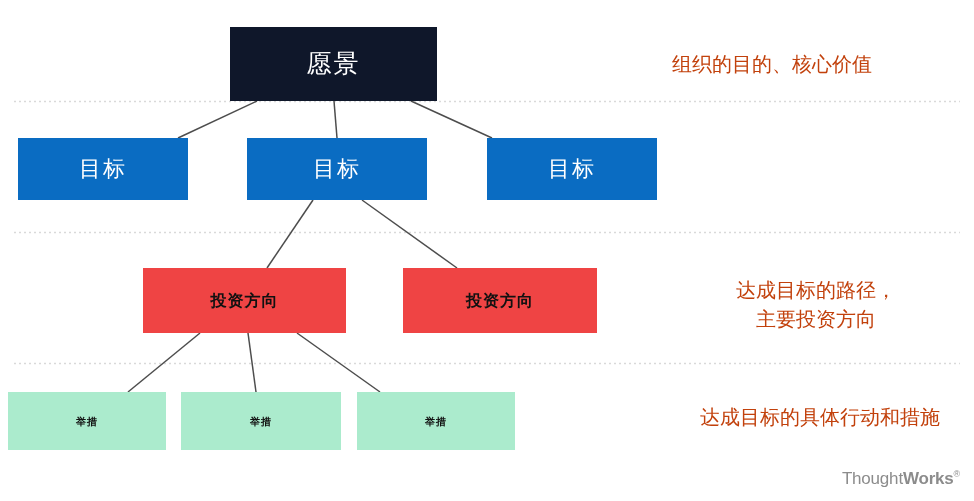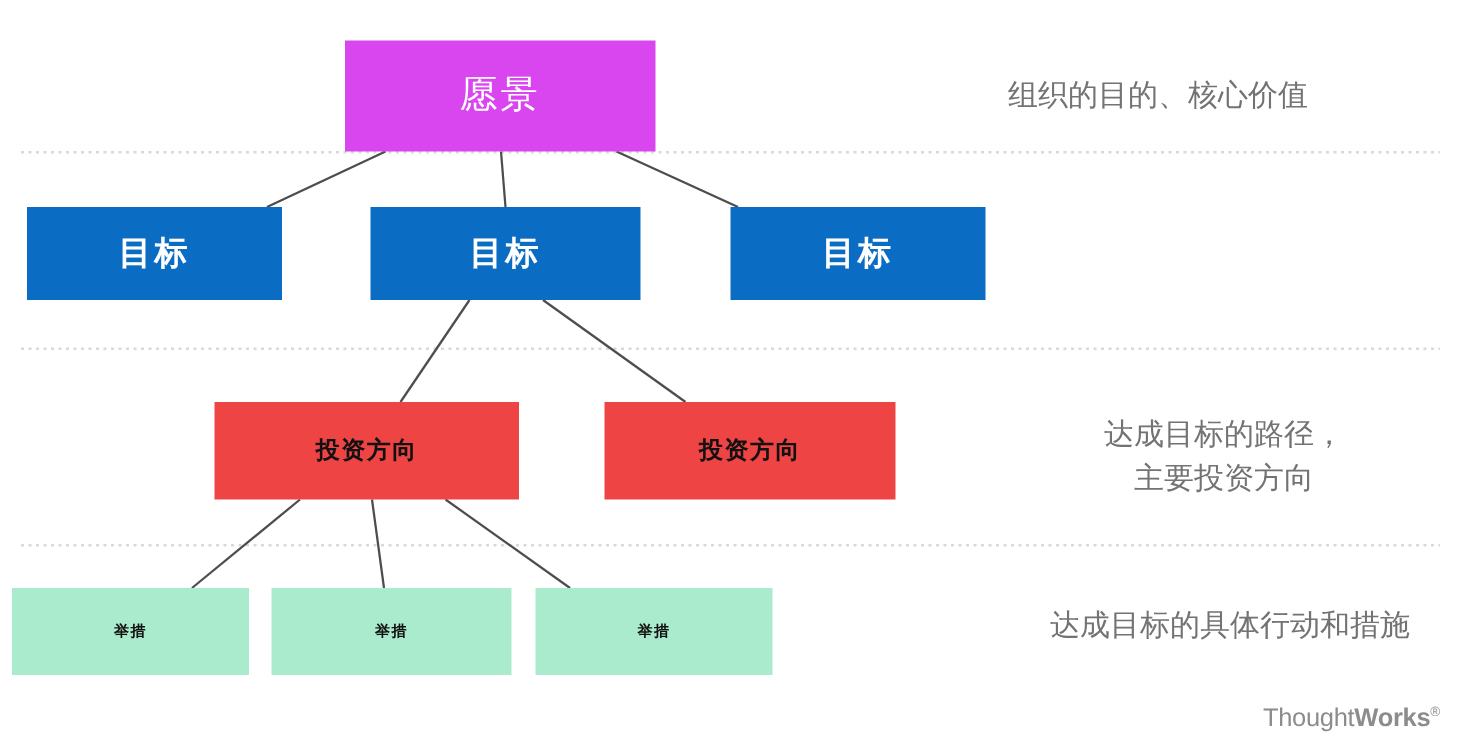--- a/index.html
+++ b/index.html
@@ -28,51 +28,51 @@
     position: absolute;
     display: flex;
     align-items: center;
     justify-content: center;
     box-sizing: border-box;
     text-align: center;
     line-height: 1.1;
     white-space: nowrap;
   }
   .node.vision {
-    background: #d946ef;
+    background: #0f172a;
     color: #ffffff;
     font-size: 25px;
     font-weight: 400;
     letter-spacing: 2px;
   }
   .node.goal {
     background: #0a6cc2;
     color: #ffffff;
     font-size: 22px;
-    font-weight: 700;
+    font-weight: 400;
     letter-spacing: 2px;
   }
   .node.invest {
     background: #ef4444;
     color: #111111;
     font-size: 16px;
     font-weight: bold;
     letter-spacing: 1px;
   }
   .node.action {
     background: #abebcd;
     color: #111111;
     font-size: 10px;
     font-weight: bold;
     letter-spacing: 1px;
   }
   
   .desc {
     position: absolute;
-    color: #737373;
+    color: #c2410c;
     font-size: 20px;
     line-height: 1.45;
     white-space: pre-line;
   }
   .desc.left-align { text-align: left; }
   .desc.center-align { text-align: center; }
 
   
   #logo {
     position: absolute;

